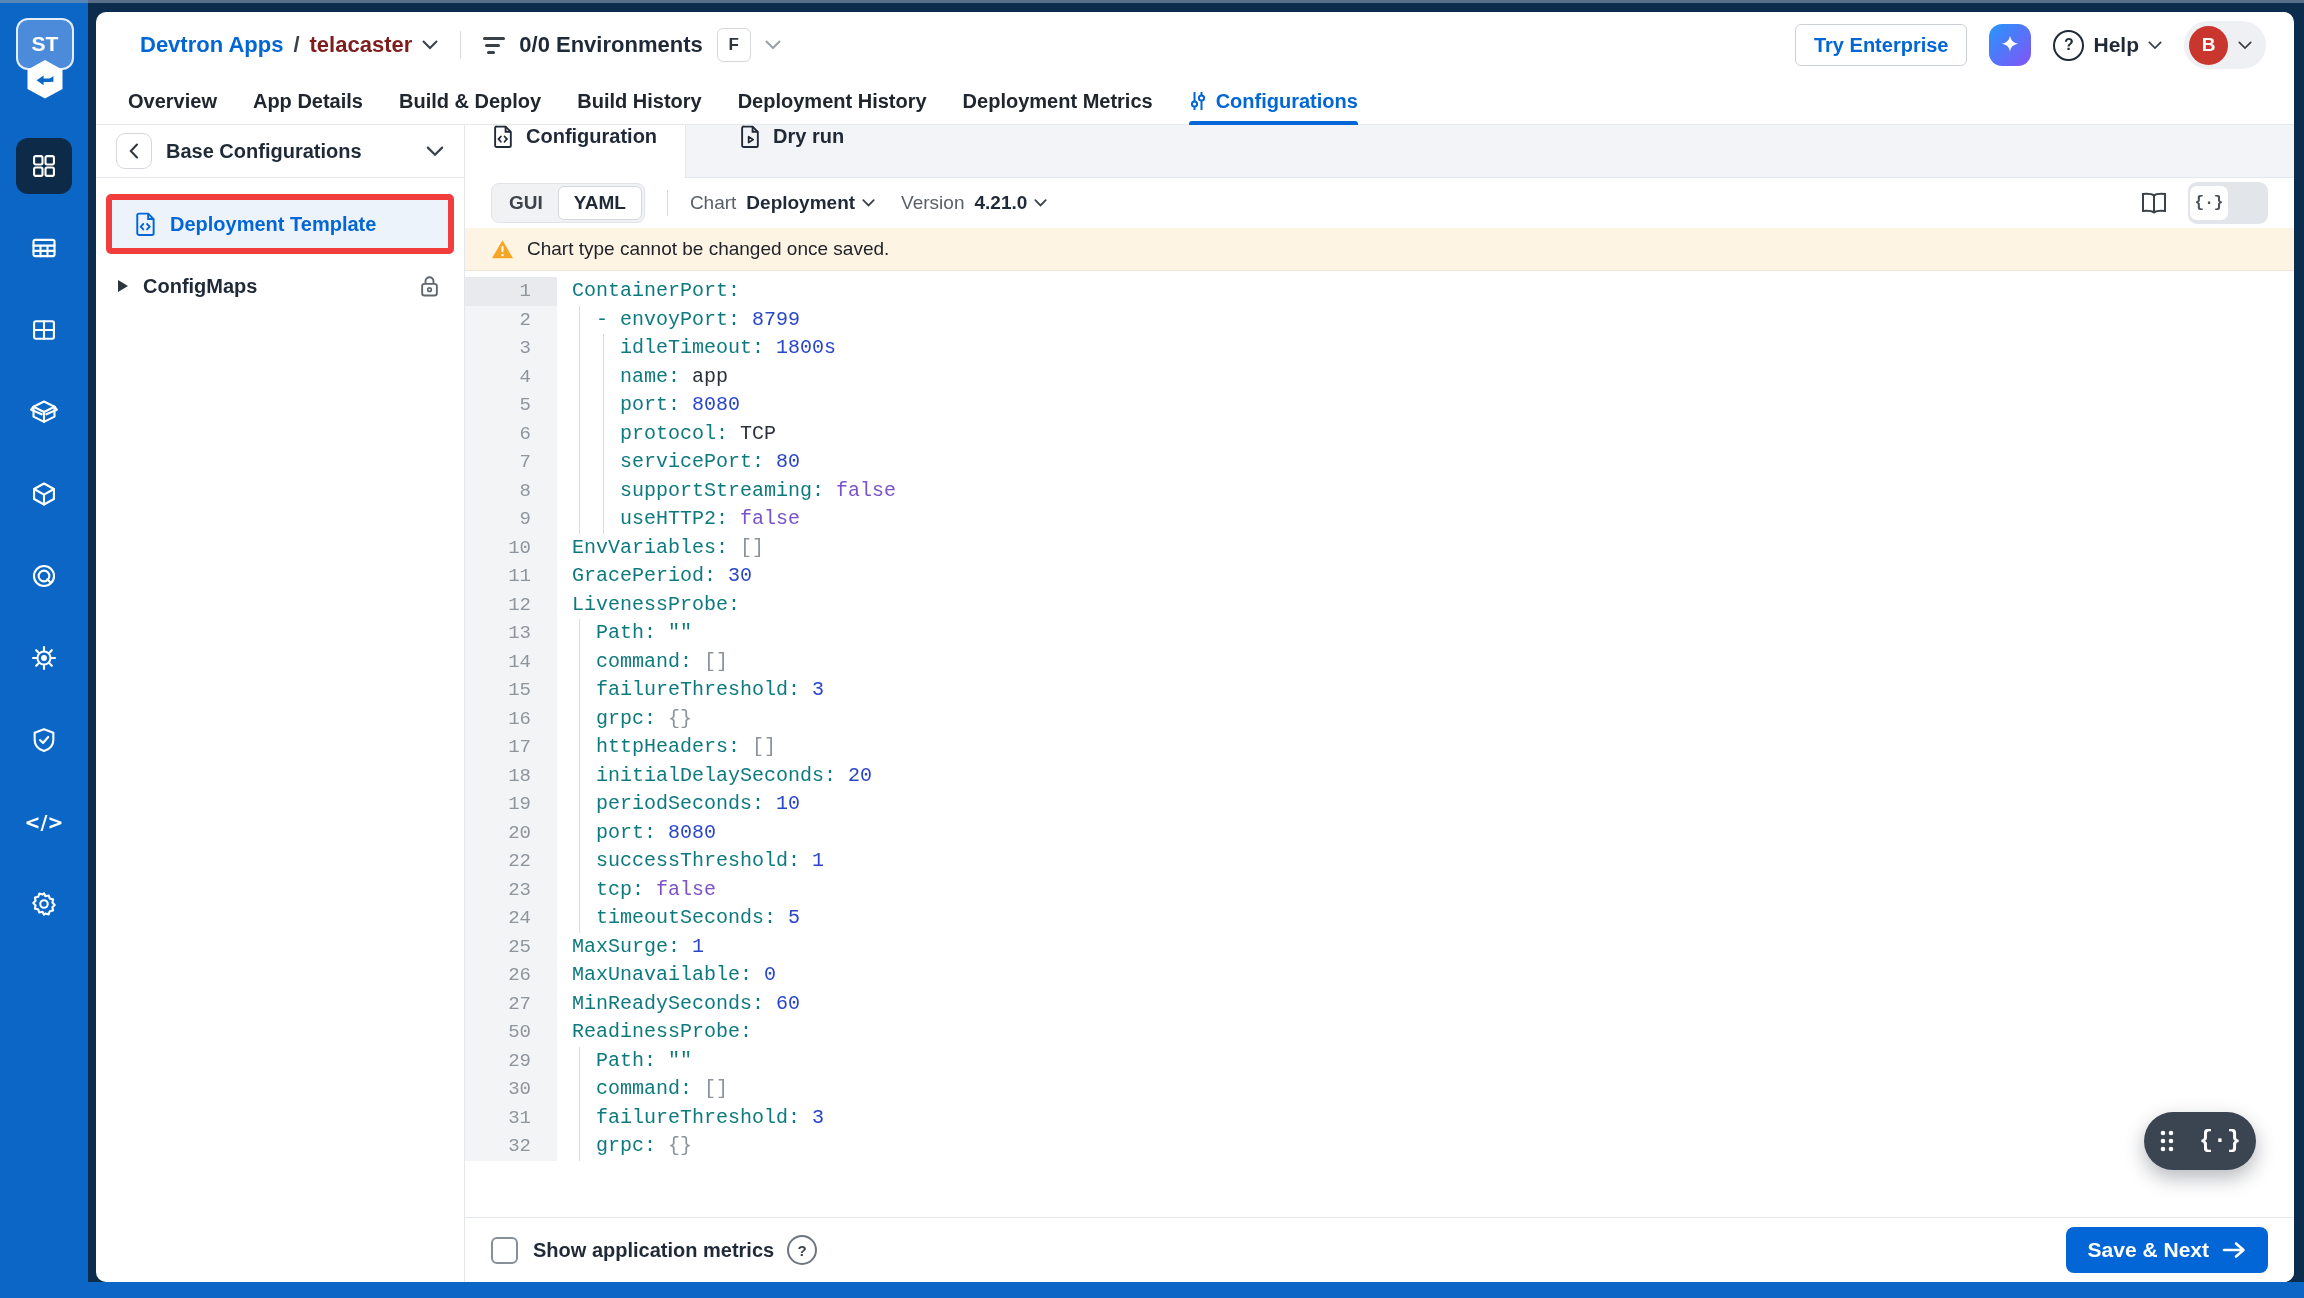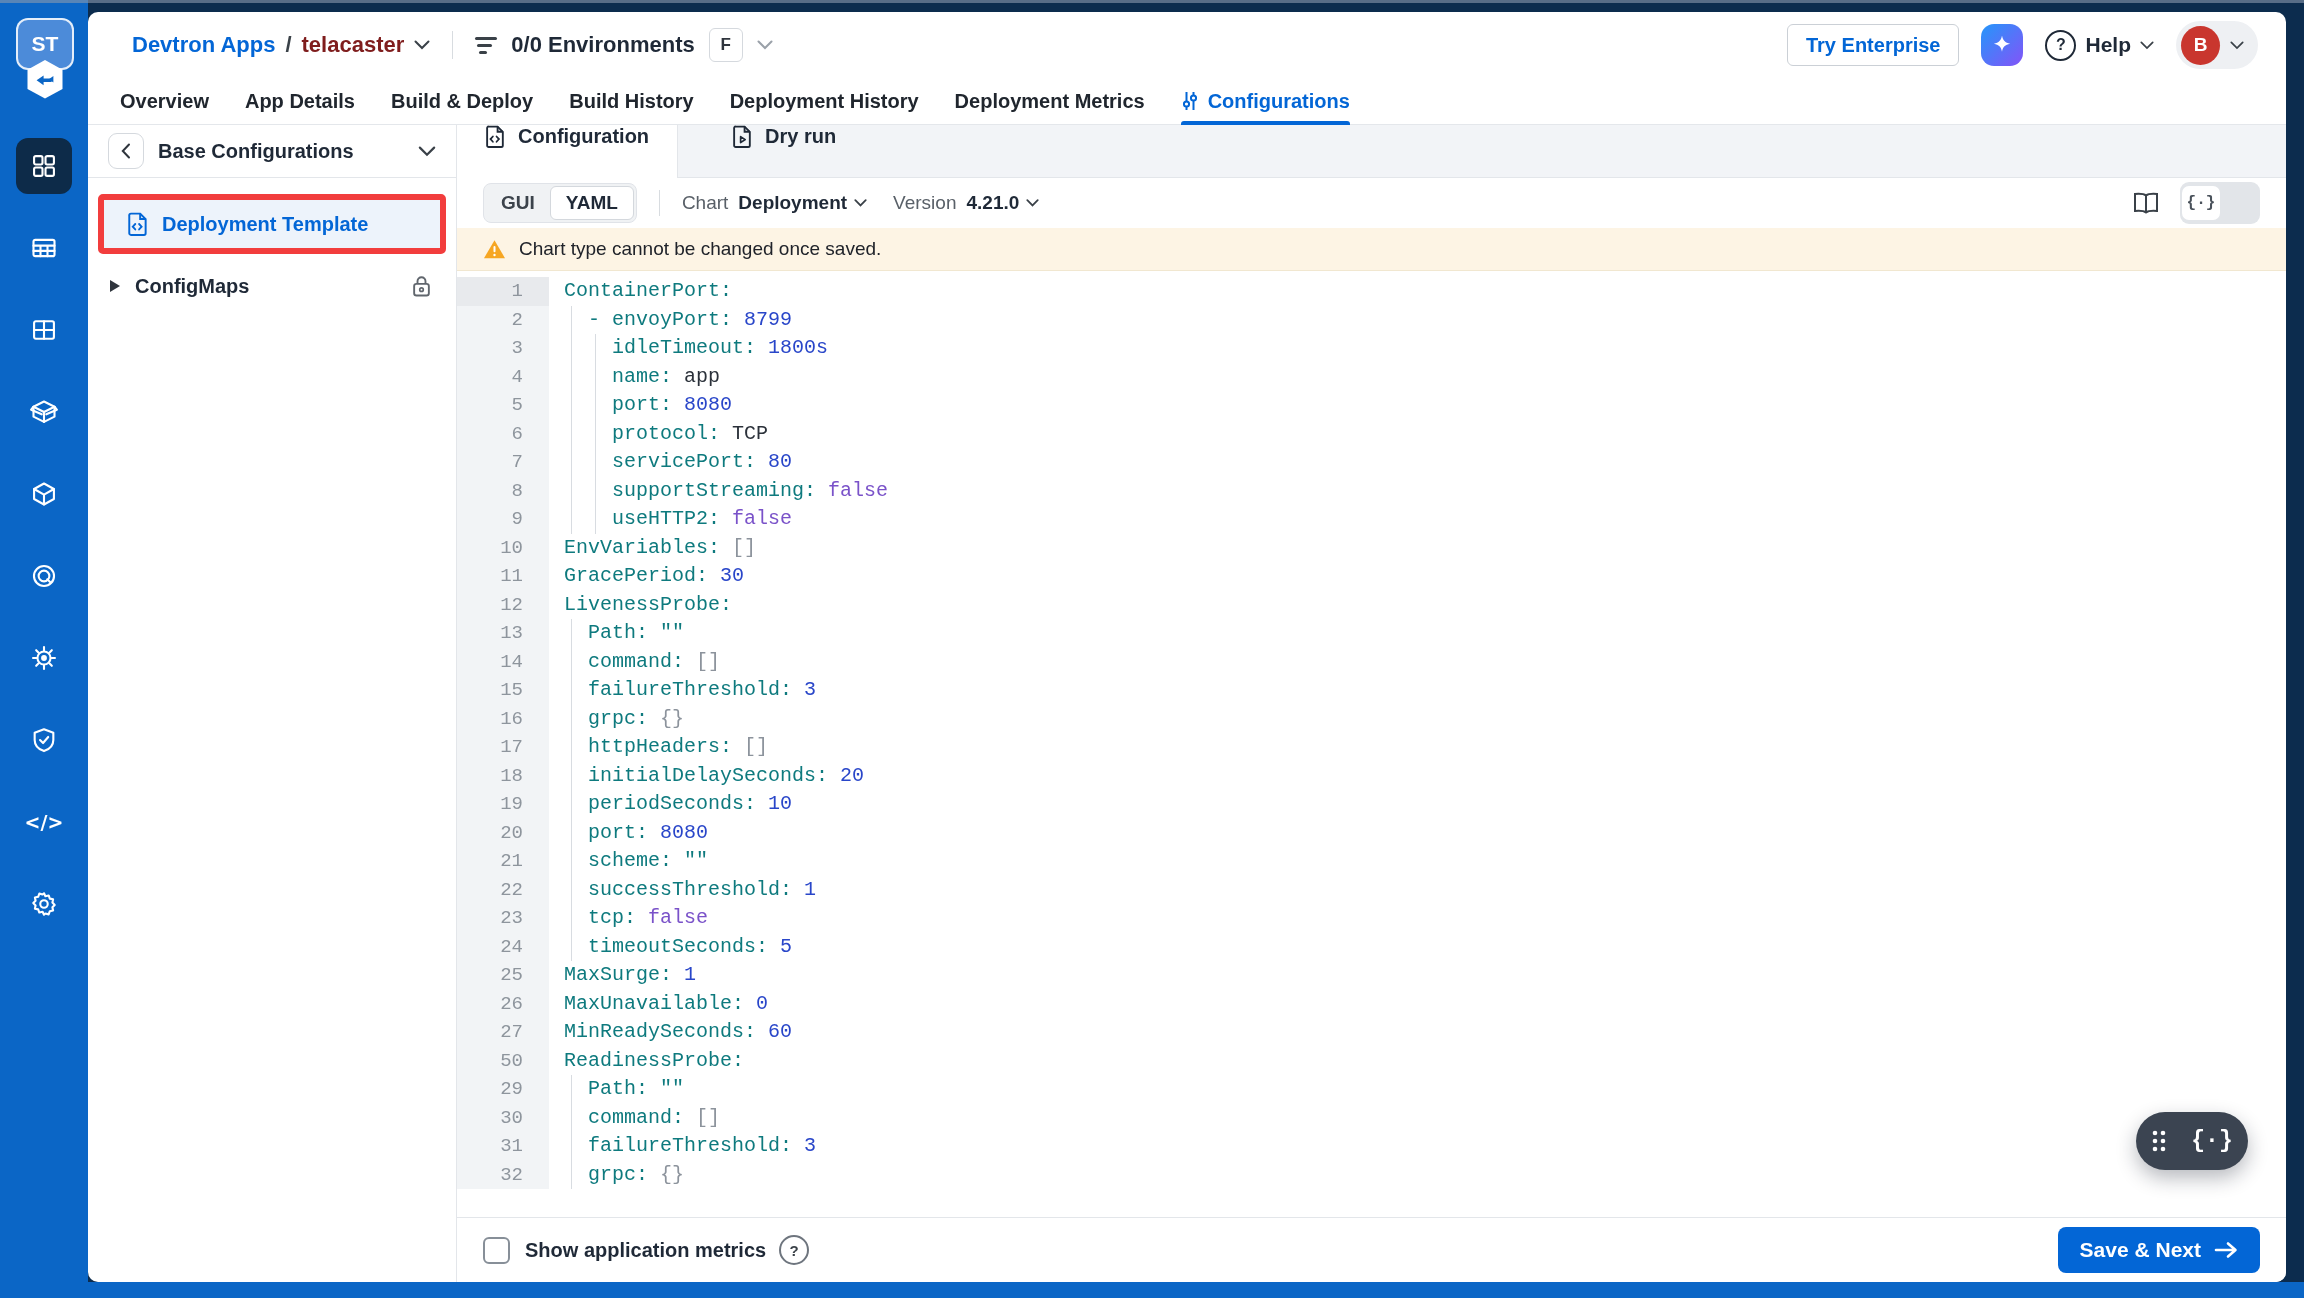--- a/index.html
+++ b/index.html
@@ -21,21 +21,21 @@
     display:flex;align-items:center;justify-content:center;
     color:#fff;font-weight:700;font-size:21px}
   .devtron-logo{position:absolute;left:24px;top:44px;width:42px;height:46px}
   .side-icons{display:flex;flex-direction:column;align-items:center;gap:26px;margin-top:14px}
   .side-item{width:56px;height:56px;border-radius:12px;display:flex;align-items:center;justify-content:center}
   .side-item.active{background:#0D2B49}
   .side-item svg{stroke:#fff;fill:none;stroke-width:1.8;stroke-linecap:round;stroke-linejoin:round}
   .glyph{color:#fff;font-weight:700;font-size:19px;font-family:"DejaVu Sans",sans-serif}
 
   
-  .card{position:absolute;left:88px;top:12px;width:2198px;height:1270px;background:#fff;
+  .card{position:absolute;left:96px;top:12px;width:2198px;height:1270px;background:#fff;
     border-radius:10px;z-index:4;display:flex;flex-direction:column;overflow:hidden}
   .bottom-strip{position:absolute;left:0;right:0;bottom:0;height:16px;background:#0B66C6;z-index:2}
 
   
   .hdr-top{height:66px;display:flex;align-items:center;padding:0 28px 0 44px;flex:0 0 auto}
   .crumb{display:flex;align-items:center;gap:10px;font-size:22px}
   .crumb .root{color:#0366D6;font-weight:600}
   .crumb .sep{color:#3A4148;font-weight:600}
   .crumb .app{color:#7f1d1d;font-weight:700}
   .chev{display:inline-block}
@@ -466,24 +466,20 @@
               </div>
               <div class="ed-row">
                 <span class="gut">19</span>
                 <span class="code ind1"><span class="k">  periodSeconds:</span> <span class="v-num">10</span></span>
               </div>
               <div class="ed-row">
                 <span class="gut">20</span>
                 <span class="code ind1"><span class="k">  port:</span> <span class="v-num">8080</span></span>
               </div>
               <div class="ed-row">
-                <span class="gut">21</span>
-                <span class="code ind1"><span class="k">  scheme:</span> <span class="v-str">""</span></span>
-              </div>
-              <div class="ed-row">
                 <span class="gut">22</span>
                 <span class="code ind1"><span class="k">  successThreshold:</span> <span class="v-num">1</span></span>
               </div>
               <div class="ed-row">
                 <span class="gut">23</span>
                 <span class="code ind1"><span class="k">  tcp:</span> <span class="v-bool">false</span></span>
               </div>
               <div class="ed-row">
                 <span class="gut">24</span>
                 <span class="code ind1"><span class="k">  timeoutSeconds:</span> <span class="v-num">5</span></span>

